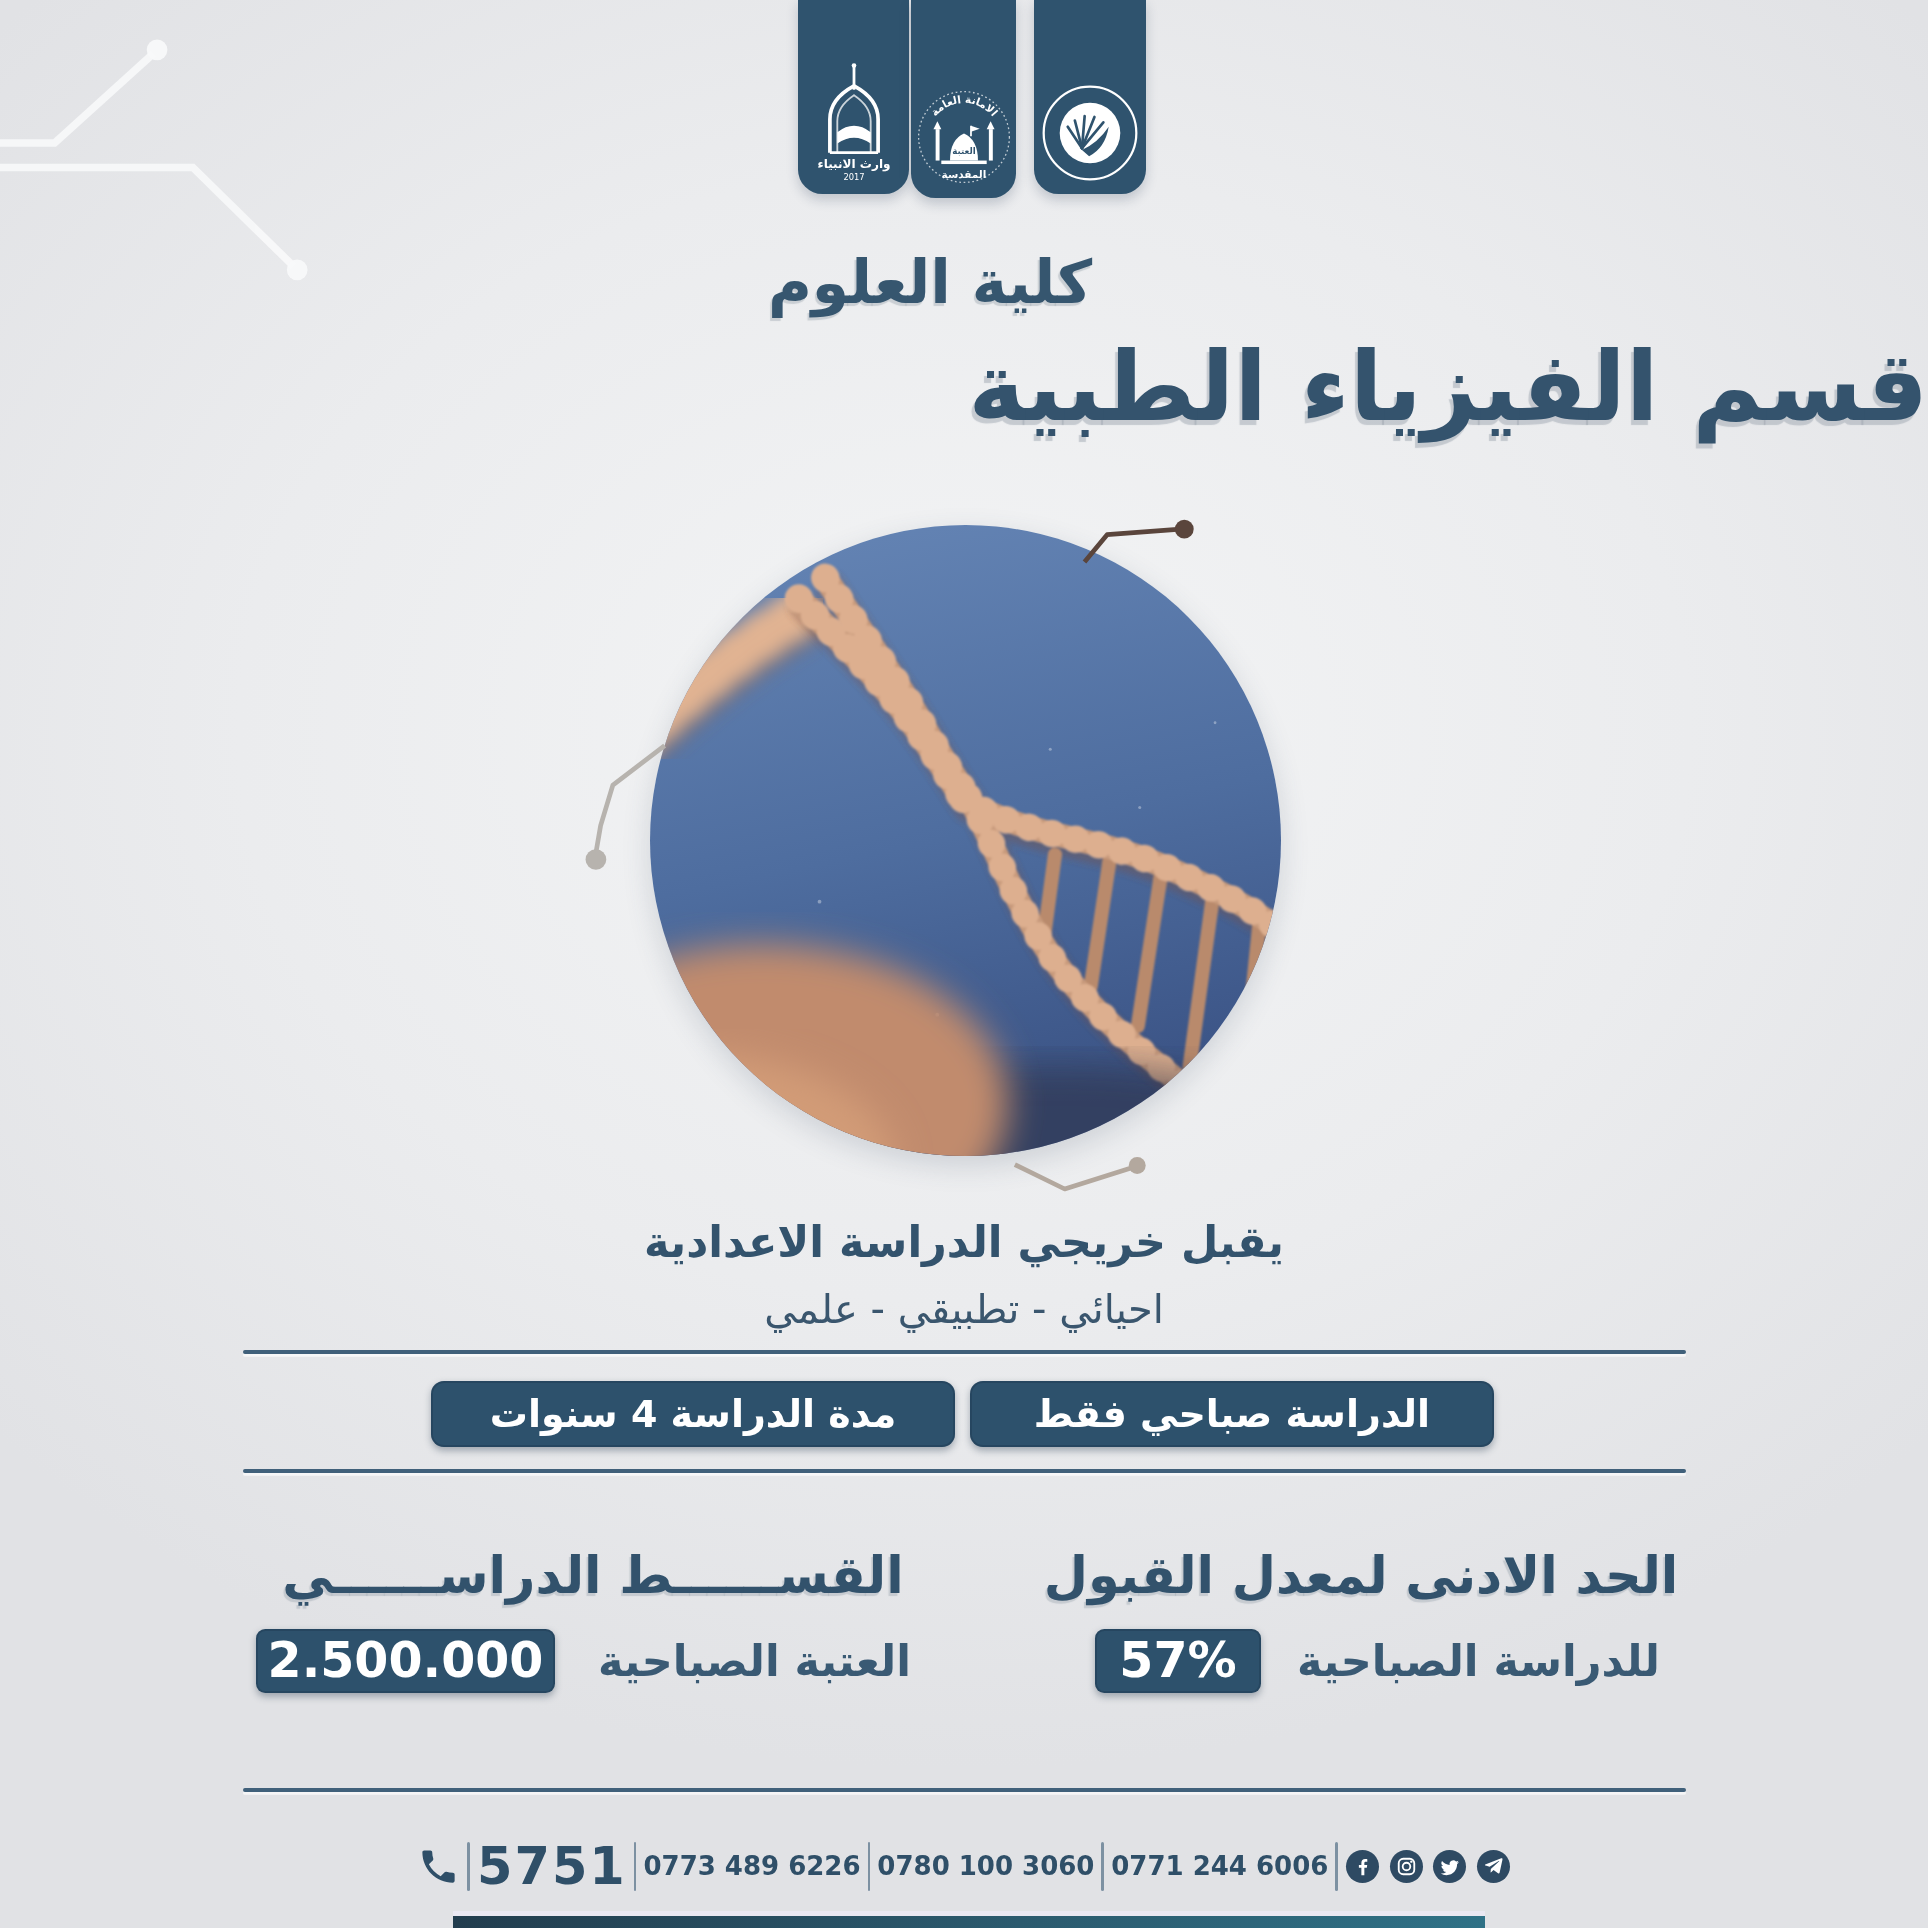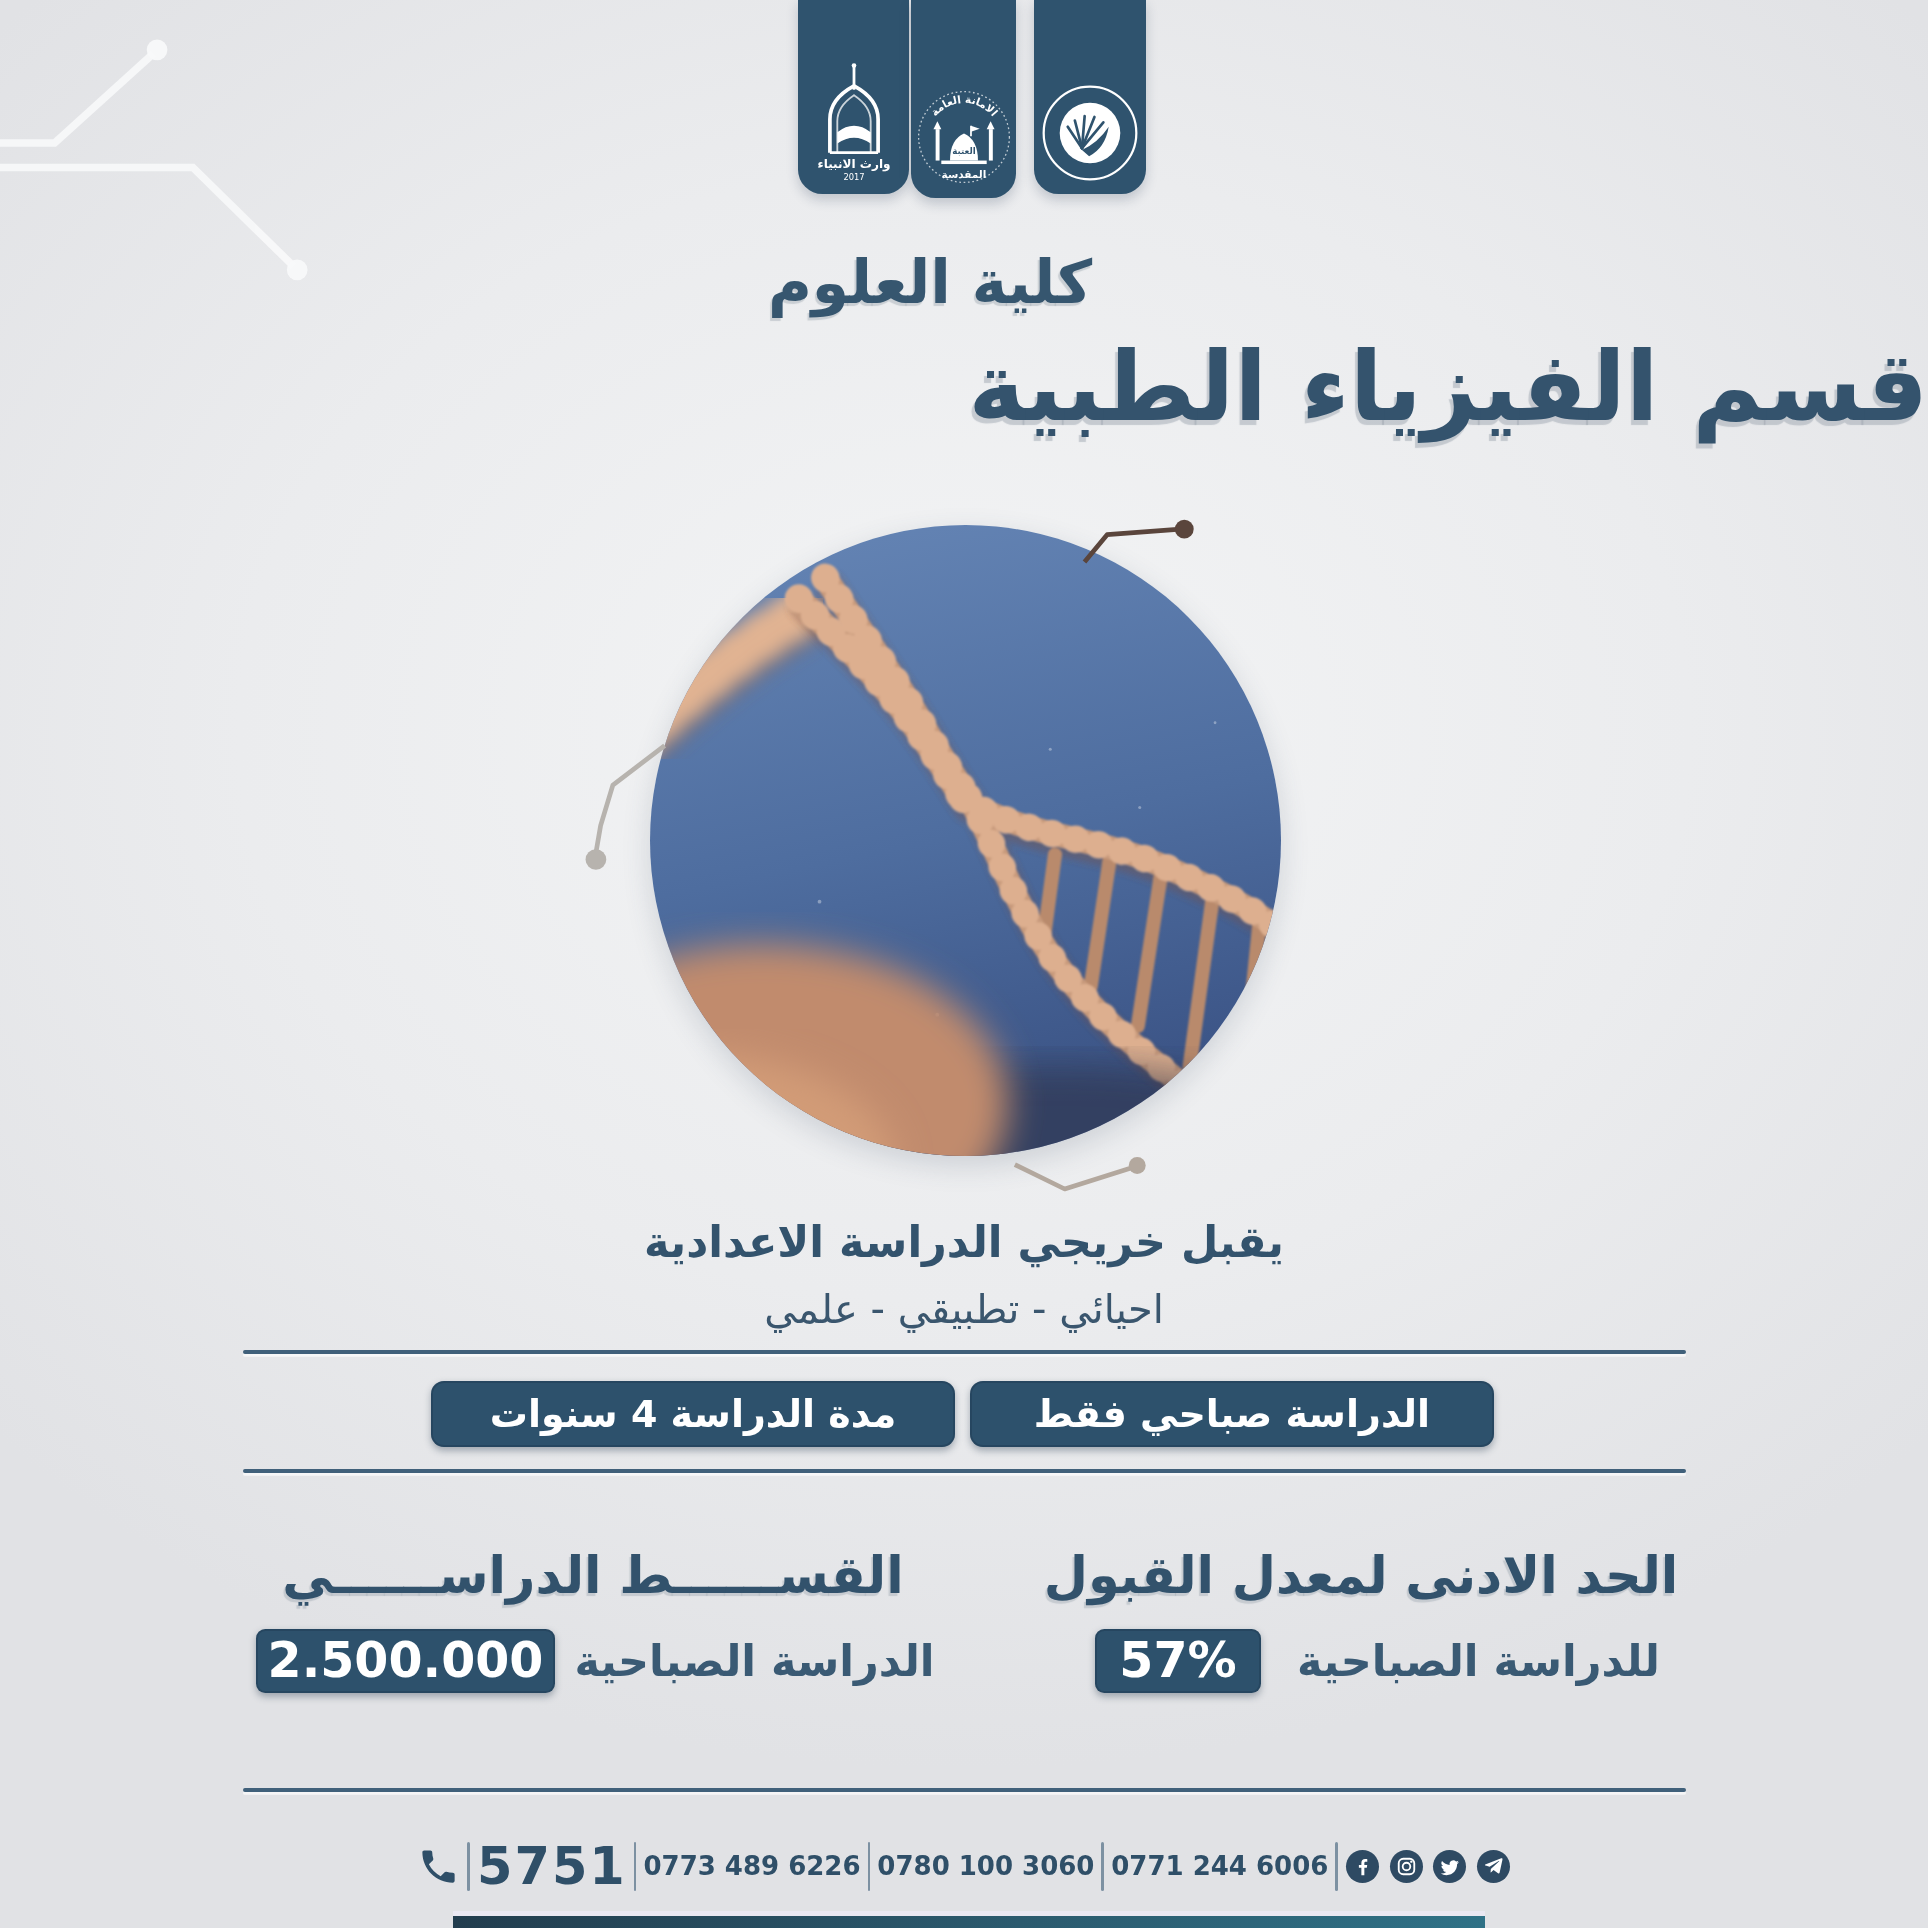--- a/index.html
+++ b/index.html
@@ -251,21 +251,21 @@
   <div class="rule" style="top:1350px;"></div>
   <div class="pill pill-shift">الدراسة صباحي فقط</div>
   <div class="pill pill-duration">مدة الدراسة 4 سنوات</div>
   <div class="rule" style="top:1469px;"></div>
 
   <div class="info-title acceptance">الحد الادنى لمعدل القبول</div>
   <div class="info-label acc-label">للدراسة الصباحية</div>
   <div class="value-badge acc-badge" dir="ltr">57%</div>
 
   <div class="info-title tuition">القســــــط الدراســــــي</div>
-  <div class="info-label tui-label">الدراسة الصباحية</div>
+  <div class="info-label tui-label">العتبة الصباحية</div>
   <div class="value-badge tui-badge" dir="ltr">2.500.000</div>
 
   <div class="rule" style="top:1788px;"></div>
 
   <div class="footer-row">
     <svg width="43" height="43" viewBox="0 0 24 24">
       <path fill="#2f4f68" d="M6.62 10.79a15.05 15.05 0 0 0 6.59 6.59l2.2-2.2c.27-.27.67-.36 1.02-.24 1.12.37 2.33.57 3.57.57.55 0 1 .45 1 1V20c0 .55-.45 1-1 1C10.61 21 3 13.39 3 3.99 3 3.44 3.45 3 4 3h3.5c.55 0 1 .45 1 1 0 1.25.2 2.45.57 3.57.11.35.03.74-.25 1.02l-2.2 2.2z"></path>
     </svg>
     <div class="footer-sep"></div>
     <div class="short-code" dir="ltr">5751</div>

